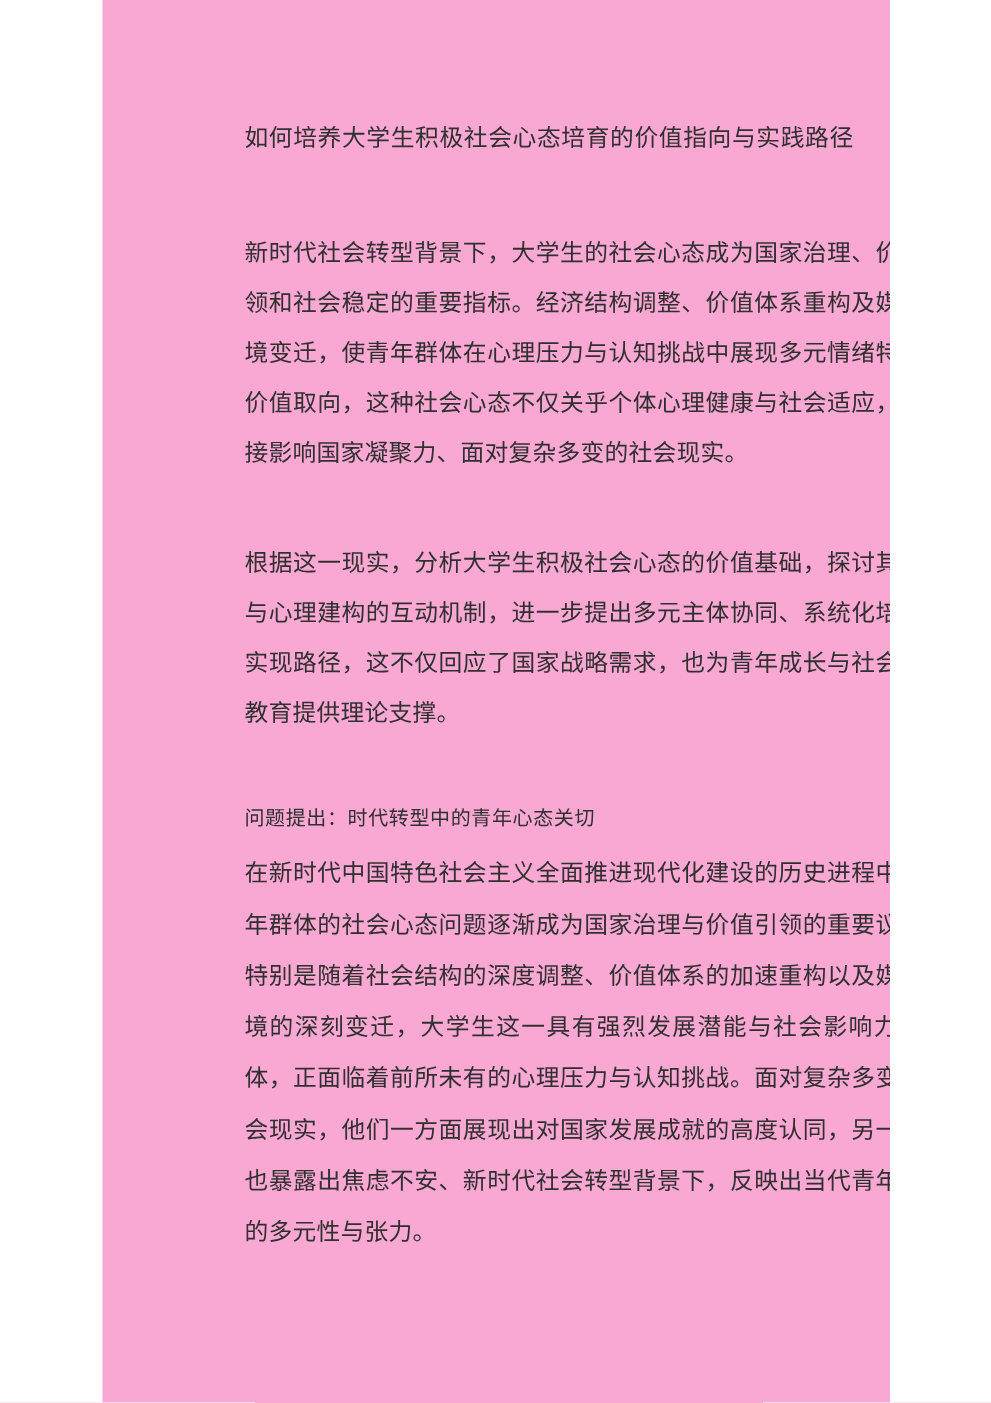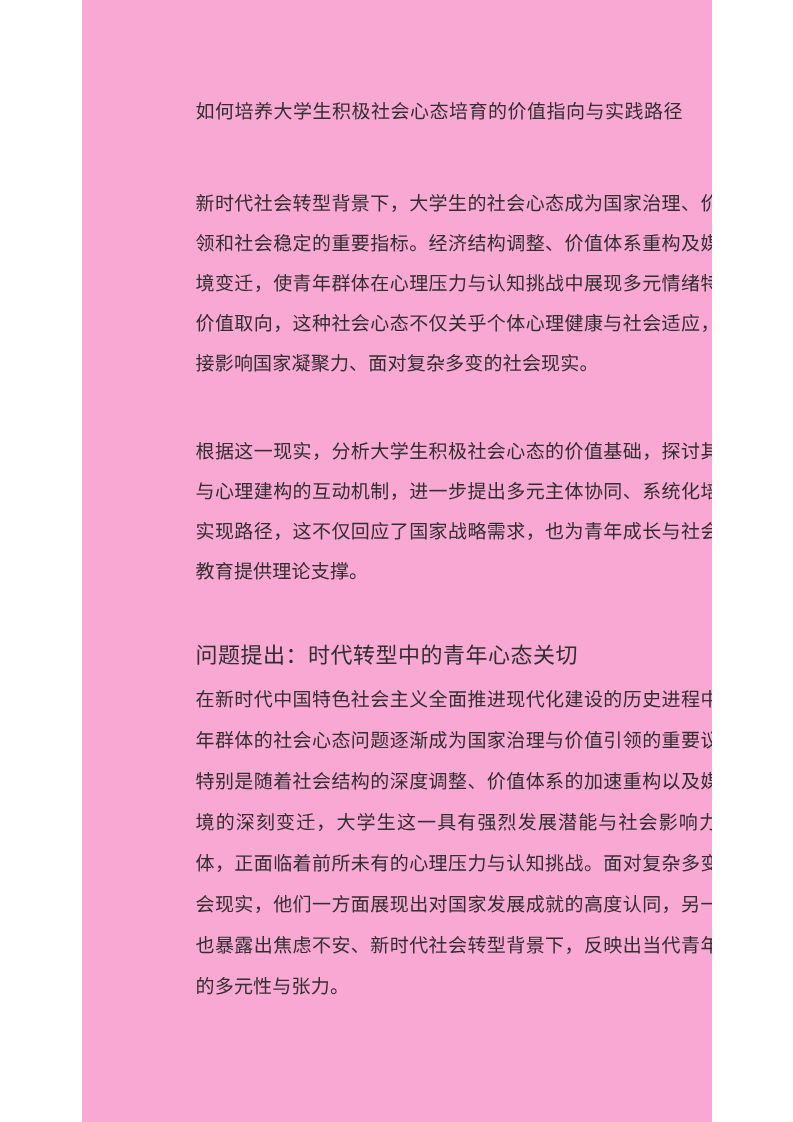--- a/index.html
+++ b/index.html
@@ -35,21 +35,21 @@
     font-size: 19px;
     line-height: 40px;
     margin: 0 0 48px 0;
     text-align: justify;
     letter-spacing: 0.2px;
   }
   .doc-paragraph.para-2 {
     margin-bottom: 44px;
   }
   .section-heading {
-    font-size: 22px;
+    font-size: 16px;
     line-height: 40px;
     margin: 0 0 3px 0;
     font-weight: normal;
     text-align: left;
     letter-spacing: 0.5px;
   }
   .section-paragraph {
     font-size: 19px;
     line-height: 41px;
     margin: 0;

